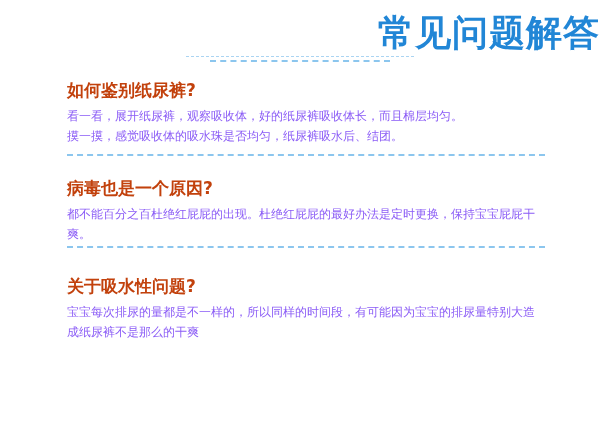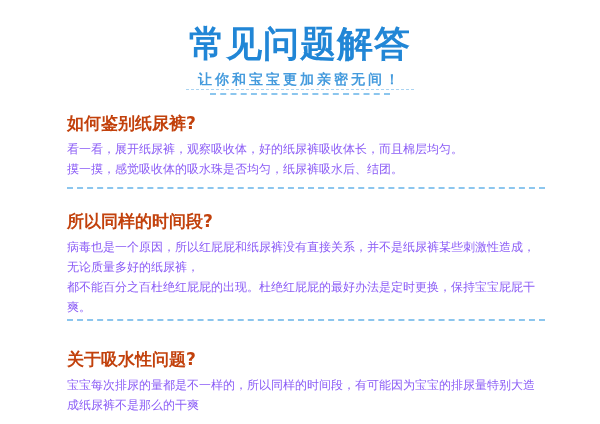--- a/index.html
+++ b/index.html
@@ -3,21 +3,21 @@
 <meta charset="utf-8">
 <style>
   * { box-sizing: border-box; margin: 0; padding: 0; }
   html, body { background: #ffffff; }
   body {
     width: 600px;
     height: 424px;
     overflow: hidden;
     font-family: "DejaVu Sans", sans-serif;
   }
-  .header { text-align: center; padding-top: 22px; }
+  .header { text-align: right; padding-top: 11px; }
   .page-title {
     font-size: 36px;
     line-height: 44px;
     font-weight: bold;
     letter-spacing: 1px;
     color: #2186d6;
   }
   .page-subtitle {
     margin-top: 4px;
     font-size: 14px;
@@ -57,40 +57,38 @@
     border-top: 2px dashed #8cc6ee;
   }
   .divider.d1 { margin-top: 8px; }
   .divider.d2 { margin-top: 2px; }
 </style>
 </head>
 <body>
 
 <div class="header">
   <div class="page-title">常见问题解答</div>
-  <div class="page-subtitle">让你和宝宝更加亲密无间！</div>
   <div class="sub-line1"></div>
   <div class="sub-line2"></div>
 </div>
 
 <div class="content">
 
   <div class="faq-section s1">
     <div class="section-heading">如何鉴别纸尿裤?</div>
     <div class="section-body">
       <div class="body-line">看一看，展开纸尿裤，观察吸收体，好的纸尿裤吸收体长，而且棉层均匀。</div>
       <div class="body-line">摸一摸，感觉吸收体的吸水珠是否均匀，纸尿裤吸水后、结团。</div>
     </div>
   </div>
   <hr class="divider d1">
 
   <div class="faq-section s2">
-    <div class="section-heading">所以同样的时间段?</div>
+    <div class="section-heading">病毒也是一个原因?</div>
     <div class="section-body">
-      <div class="body-line">病毒也是一个原因，所以红屁屁和纸尿裤没有直接关系，并不是纸尿裤某些刺激性造成，无论质量多好的纸尿裤，</div>
       <div class="body-line">都不能百分之百杜绝红屁屁的出现。杜绝红屁屁的最好办法是定时更换，保持宝宝屁屁干爽。</div>
     </div>
   </div>
   <hr class="divider d2">
 
   <div class="faq-section s3">
     <div class="section-heading">关于吸水性问题?</div>
     <div class="section-body">
       <div class="body-line">宝宝每次排尿的量都是不一样的，所以同样的时间段，有可能因为宝宝的排尿量特别大造成纸尿裤不是那么的干爽</div>
 

